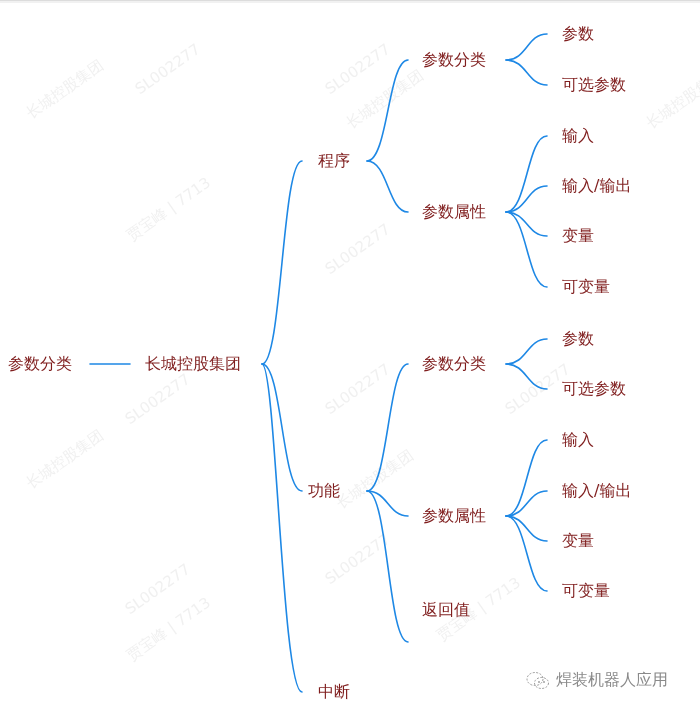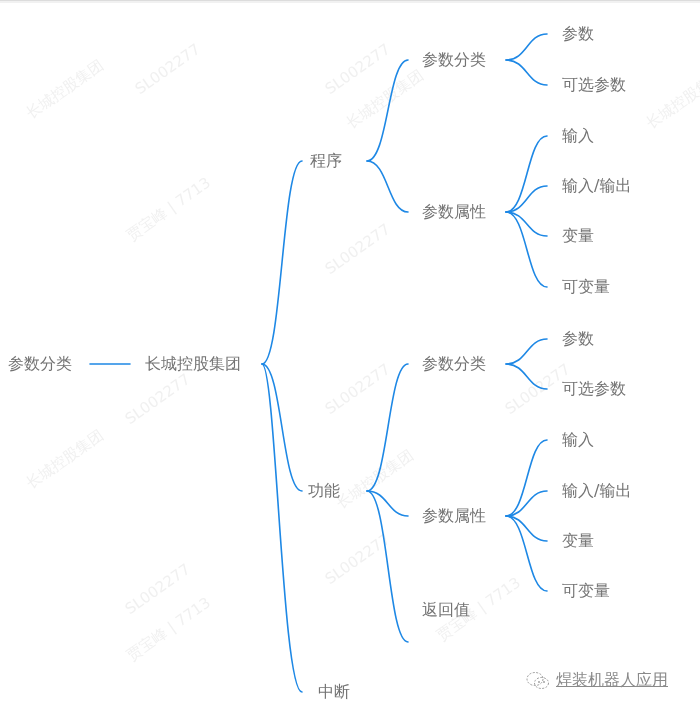--- a/index.html
+++ b/index.html
@@ -1,26 +1,26 @@
 <!DOCTYPE html>
 <html><head>
 <meta charset="utf-8">
 <style>
   html, body { margin: 0; padding: 0; background: #ffffff; }
   body { width: 700px; height: 714px; position: relative; overflow: hidden;
          font-family: "DejaVu Sans", "Liberation Sans", sans-serif; }
   .topline { position: absolute; left: 0; top: 0; width: 700px; height: 2px;
              border-top: 1px solid #dcdcdc; background: #f1f1f1; }
   svg.edges { position: absolute; left: 0; top: 0; }
-  .node { position: absolute; font-size: 16px; color: #737373; line-height: 20px;
+  .node { position: absolute; font-size: 16px; color: #7f1d1d; line-height: 20px;
           white-space: nowrap; transform: translateY(-50%); }
   .wm { position: absolute; font-size: 15px; color: rgba(200,200,200,0.28);
         transform: rotate(-35deg); white-space: nowrap; pointer-events: none; }
   .brand { position: absolute; left: 526px; top: 670px; display: flex; align-items: center;
-           gap: 6px; font-size: 16px; color: #8a8a8a; text-decoration: underline; }
+           gap: 6px; font-size: 16px; color: #8a8a8a; }
   .brand svg { display: block; }
 </style>
 </head>
 <body>
 
 <div class="topline"></div>
 
 <div class="wm" style="left:20px;top:80px">长城控股集团</div>
 <div class="wm" style="left:130px;top:60px">SL002277</div>
 <div class="wm" style="left:320px;top:60px">SL002277</div>
@@ -68,21 +68,21 @@
     <path d="M506 516 C527 516, 527 440, 547 440"></path>
     <path d="M506 516 C527 516, 527 491, 547 491"></path>
     <path d="M506 516 C527 516, 527 541, 547 541"></path>
     <path d="M506 516 C527 516, 527 591, 547 591"></path>
   </g>
 </svg>
 
 <div class="node" style="left:8px;top:364px">参数分类</div>
 <div class="node" style="left:145px;top:364px">长城控股集团</div>
 
-<div class="node" style="left:310px;top:161px">程序</div>
+<div class="node" style="left:318px;top:161px">程序</div>
 <div class="node" style="left:308px;top:491px">功能</div>
 <div class="node" style="left:318px;top:692px">中断</div>
 
 <div class="node" style="left:422px;top:60px">参数分类</div>
 <div class="node" style="left:422px;top:212px">参数属性</div>
 <div class="node" style="left:562px;top:34px">参数</div>
 <div class="node" style="left:562px;top:85px">可选参数</div>
 <div class="node" style="left:562px;top:136px">输入</div>
 <div class="node" style="left:562px;top:186px">输入/输出</div>
 <div class="node" style="left:562px;top:236px">变量</div>

